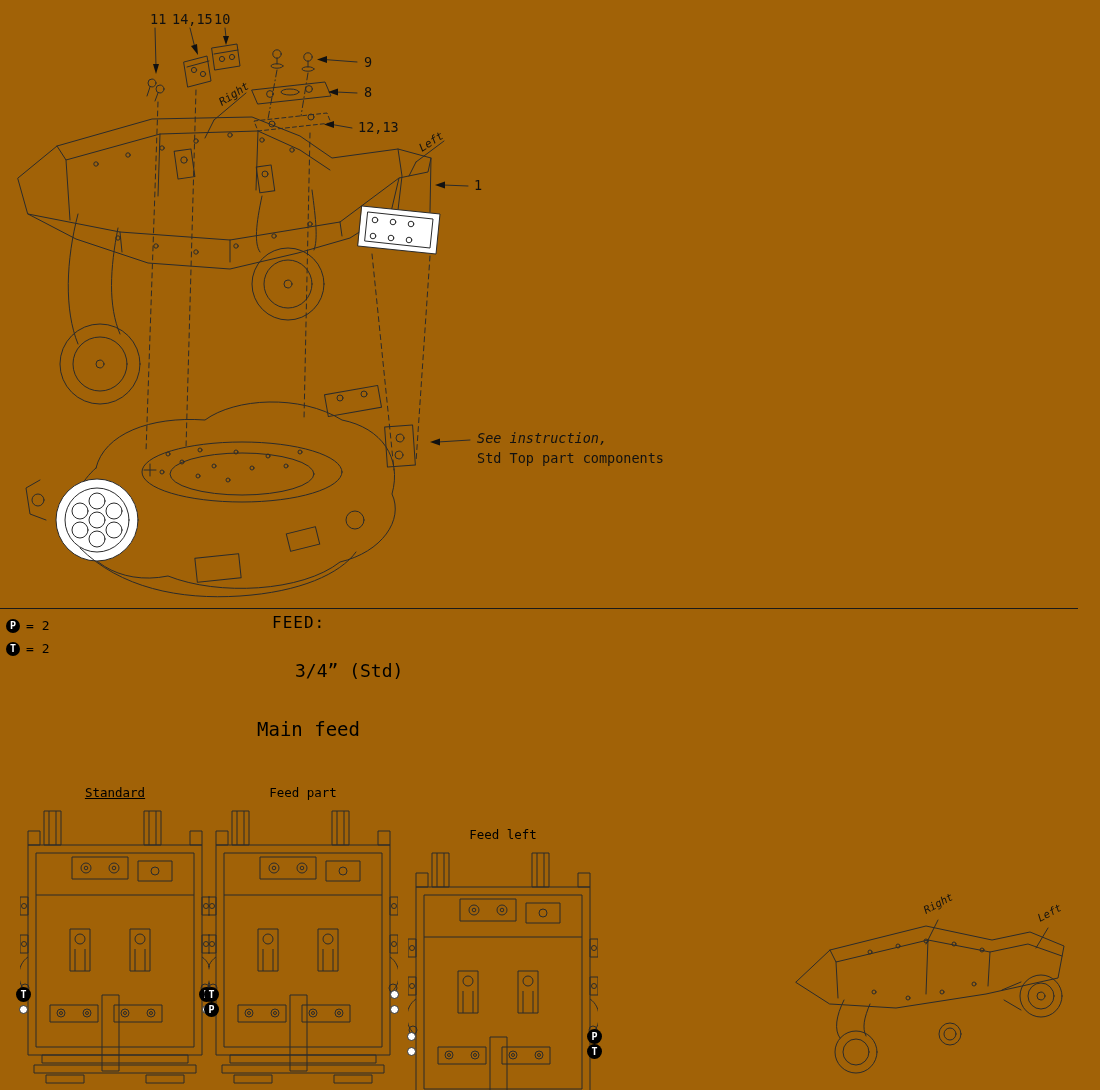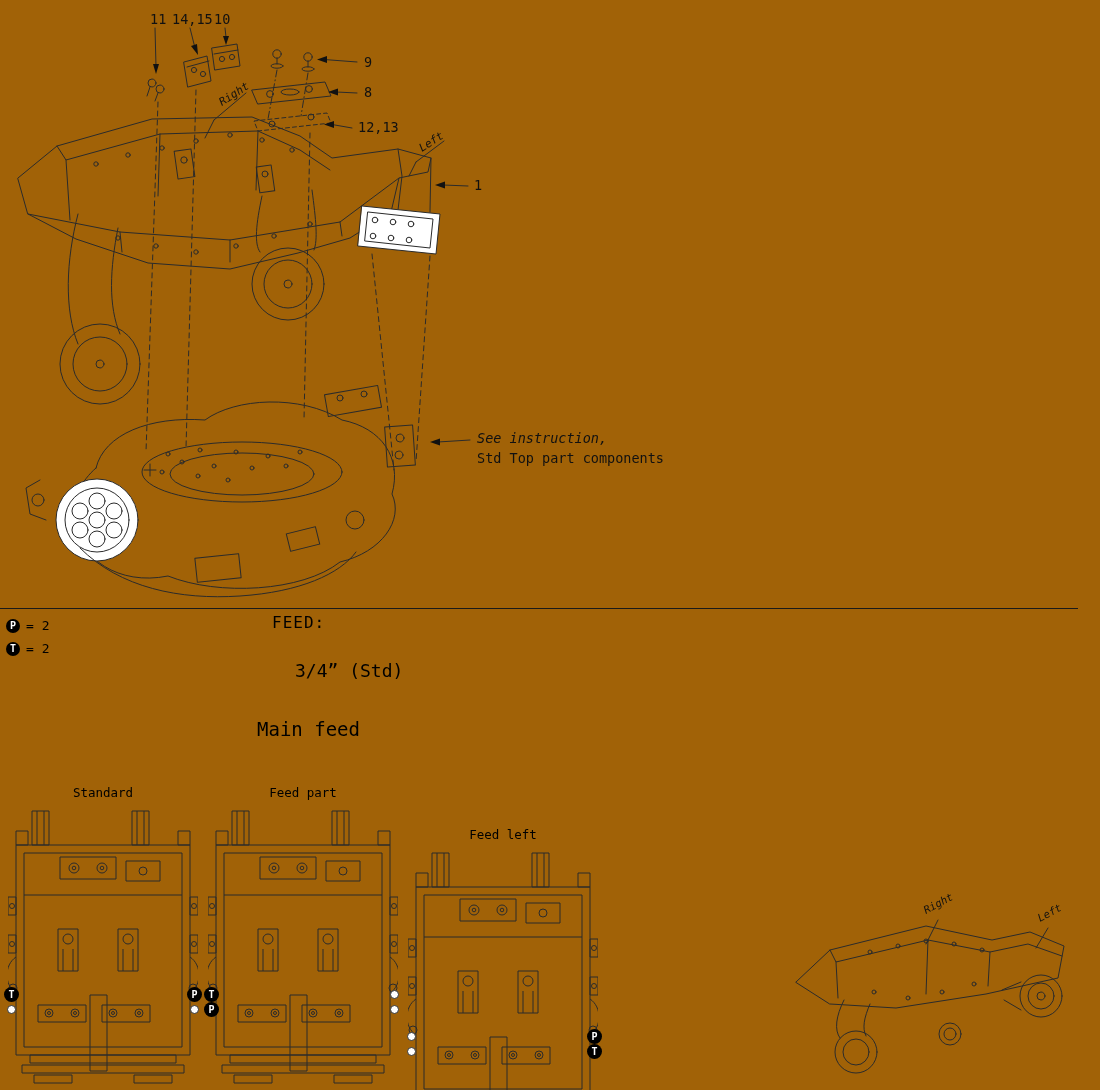--- a/index.html
+++ b/index.html
@@ -30,21 +30,21 @@
     font-size:10px; font-weight:bold; line-height:1;
   }
 
   .feed-title { position:absolute; left:272px; top:613px; font-size:16px; letter-spacing:1px;text-align:center; }
   .feed-size  { position:absolute; left:255px; top:660px; font-size:18px;margin-left:40px; }
   .feed-type  { position:absolute; left:257px; top:718px; font-size:19px; }
 
   .variant { position:absolute; top:785px; width:190px; height:300px; }
   .variant .vlabel { text-align:center; font-size:12.5px; height:20px; }
   .variant svg { position:absolute; top:24px; left:0; }
-  .v1 { left:8px; } .v2 { left:208px; } .v3 { left:408px;margin-top:42px; }
+  .v1 { left:20px;text-decoration:underline; } .v2 { left:208px; } .v3 { left:408px;margin-top:42px; }
 
   .pm {
     position:absolute; width:15px; height:15px; border-radius:50%;
     background:#000; color:#fff; font-size:10px; font-weight:bold;
     display:flex; align-items:center; justify-content:center; line-height:1;
   }
   .oc {
     position:absolute; width:9px; height:9px; border-radius:50%;
     border:1px solid #333; background:#fff;
   }

